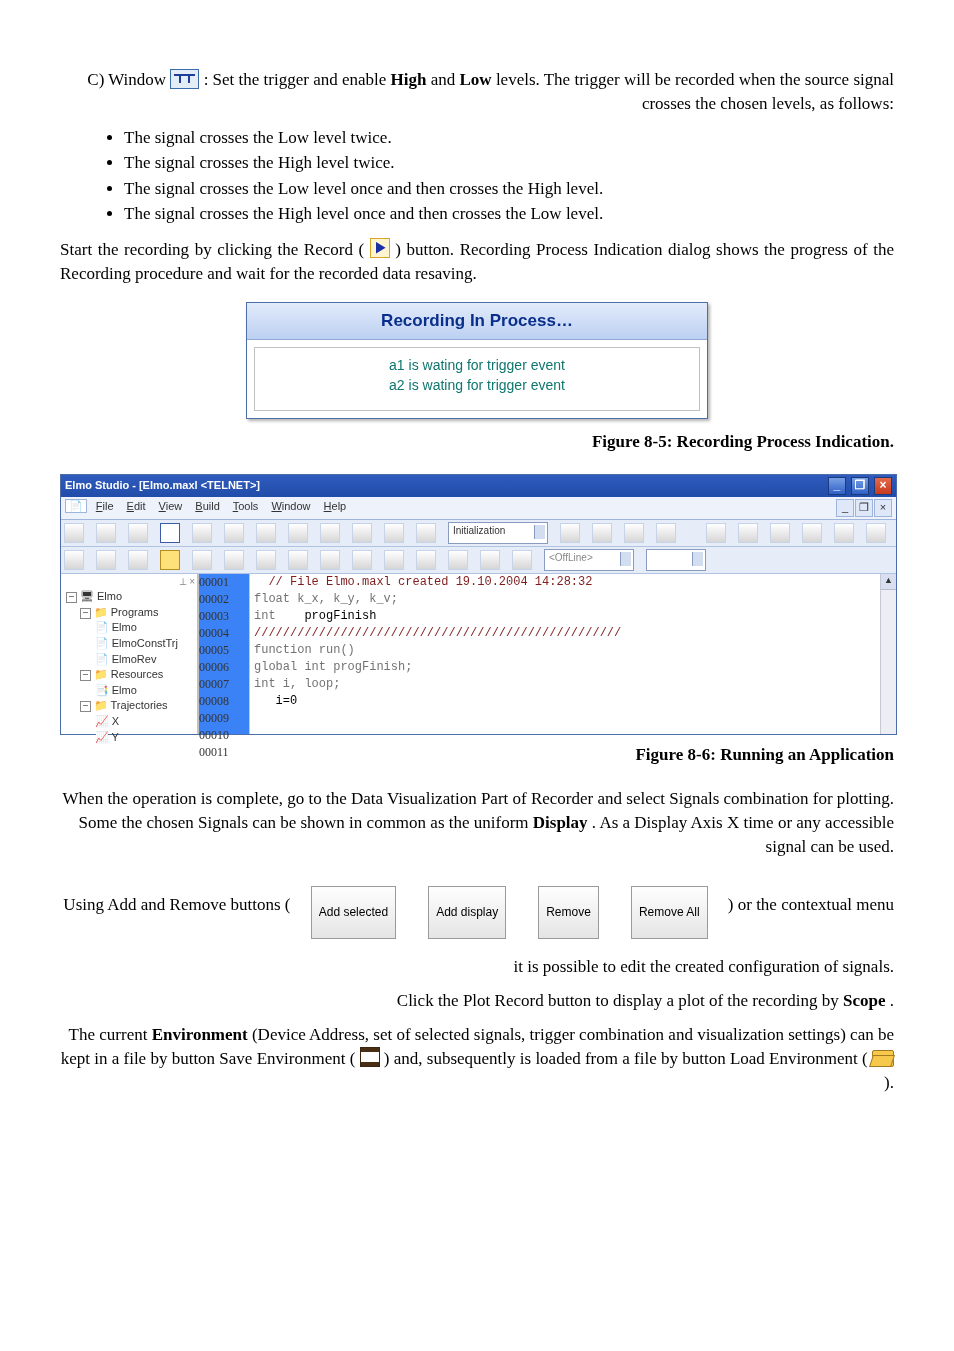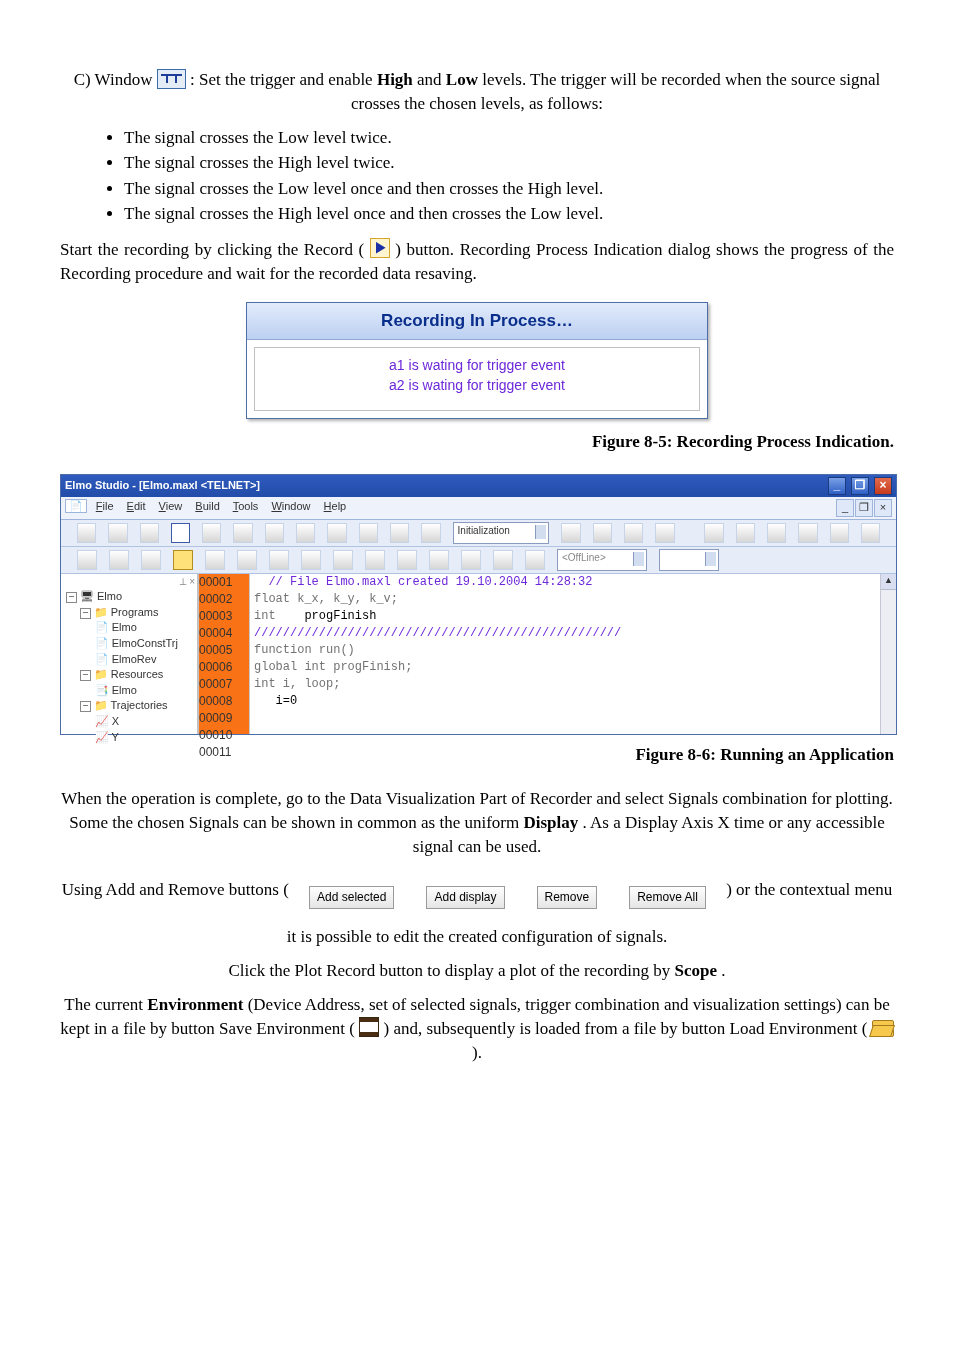--- a/index.html
+++ b/index.html
@@ -15,21 +15,21 @@
     min-height: 1351px;
     box-sizing: border-box;
     padding: 28px 60px 40px 60px;
     position: relative;
   }
   .header { display: flex; justify-content: space-between; align-items: flex-start; }
   .app-name { font-style: italic; font-weight: bold; font-size: 20px; color: #000; padding-bottom: 2px; }
   .header-rule { border: none; border-top: 1px solid #000; margin: 0 0 10px 0; }
   .header-box { margin-top: -4px; margin-right: -6px; width: 110px; height: 64px; border: 1px solid #000; background: #fff; }
   .section { margin-top: 40px; }
-  .para { margin: 10px 0; text-align: center; }
+  .para { margin: 10px 0; text-align: right; }
   .just { text-align: justify; }
   ul.bullets { margin: 4px 0 12px 60px; padding: 0; }
   ul.bullets li { margin: 1px 4px; }
   b { font-weight: bold; }
   .icon-box {
     display: inline-block; vertical-align: -4px;
     width: 27px; height: 18px; border: 1px solid #3b6ba8; background: #e4ecf6;
     position: relative;
   }
   .icon-box .pulse { position:absolute; left:3px; right:3px; top:4px; height:2px; background:#1c3d99; }
@@ -41,54 +41,54 @@
   }
   .icon-record::before { content:""; position:absolute; inset:3px 2px 3px 5px; background:#1a2fa5; clip-path: polygon(0 0, 90% 50%, 0 100%); }
   .icon-save { display:inline-block; vertical-align:-3px; width:18px; height:18px; background: linear-gradient(#4a2e14 0 4px, #fff 4px 14px, #4a2e14 14px 18px); border:1px solid #3a250f; }
   .icon-load { display:inline-block; vertical-align:-3px; width:20px; height:15px; background:#f6c84b; border:1px solid #a47a1e; border-radius:2px; position:relative; }
   .icon-load::before { content:""; position:absolute; left:-2px; bottom:-1px; width:20px; height:10px; background:#f6c84b; border:1px solid #a47a1e; transform: skewX(-18deg); }
 
   
   .dialog { width: 460px; margin: 16px auto 11px auto; border:1px solid #4e6ea8; background:#fff; box-shadow: 2px 2px 3px rgba(0,0,0,.3); text-align: center; }
   .dialog .titlebar { background: linear-gradient(#e2ebfb, #bcd0f2); padding:6px 10px; border-bottom:1px solid #91a8d4; font-family: Arial, sans-serif; font-size:17px; font-weight:bold; color:#0a2e8c; }
   .dialog .body { padding:8px 12px 14px 12px; border:1px solid #c0c0c0; margin:7px; }
-  .dialog .line { font-family: Tahoma, Arial, sans-serif; font-size:14px; color:#6d28d9; }
+  .dialog .line { font-family: Tahoma, Arial, sans-serif; font-size:14px; color:#0f766e; }
   .caption { text-align:right; font-weight:bold; margin: 8px 0 20px 0; font-family: Liberation Serif, serif; }
 
   
   .ide { width: 835px; margin: 10px 0 8px 0; border:1px solid #4c6da8; font-family: Tahoma, Arial, sans-serif; font-size:11px; color:#333; }
   .ide .titlebar { display:flex; justify-content:space-between; align-items:center; background: linear-gradient(#2f5bbd,#214ca9); color:#fff; padding:2px 4px; font-weight:bold; }
   .winbtns span { display:inline-block; width:16px; height:16px; margin-left:2px; text-align:center; line-height:14px; font-size:12px; border:1px solid #1c3a7e; background:linear-gradient(#79a0e6,#2f60c5); color:#fff; }
   .winbtns .close { background: linear-gradient(#e26a4b, #c63a1e); }
   .ide .menubar { background:#eef2fb; border-bottom:1px solid #9eb4da; padding:2px 4px; display:flex; justify-content:space-between; }
   .menubar .mitem { margin-right:10px; }
   .menubar .winbtns2 span { display:inline-block; width:16px; height:16px; border:1px solid #9eb4da; background:#dee8f9; margin-left:1px; font-size:11px; text-align:center; }
-  .ide .toolbar { background:#e7edf8; border-bottom:1px solid #b1c3e2; padding:2px 16px; display:flex; align-items:center; gap:12px; flex-wrap:nowrap; overflow:hidden; }
+  .ide .toolbar { background:#e7edf8; border-bottom:1px solid #b1c3e2; padding:2px 3px; display:flex; align-items:center; gap:12px; flex-wrap:nowrap; overflow:hidden; }
   .tbtn { display:inline-block; width:18px; height:18px; border:1px solid #c7d3e7; background:#f2f6fc; }
   .tbtn.bw { background:linear-gradient(#fff,#d6d6d6); }
   .tbtn.sel { background:#fff; border-color:#3c5ba6; }
   .input-combo { display:inline-block; height:18px; border:1px solid #8a9bc0; background:#fff; font-size:10px; padding:1px 14px 1px 4px; position:relative; }
   .input-combo::after { content:""; position:absolute; right:2px; top:2px; width:10px; height:14px; background:#d3ddf0; border-left:1px solid #8a9bc0; }
   .ide .workspace { display:flex; height:160px; background:#fff; }
   .tree { width:132px; border-right:2px solid #c0c0c0; background:#fff; font-size:11px; padding:1px 2px; position:relative; }
   .tree .node { white-space:nowrap; margin:0; }
   .tree .lvl1 { padding-left: 3px; }
   .tree .lvl2 { padding-left:17px; }
   .tree .lvl3 { padding-left:32px; }
   .tree .exp { display:inline-block; width:9px; height:9px; border:1px solid #888; text-align:center; line-height:7px; font-size:9px; margin-right:3px; vertical-align:1px; }
-  .gutter { width:50px; background:#f97316; border-right:1px solid #c9c9c9; font-family: Liberation Sans, sans-serif; font-size:12px; color:#333; padding-top:0; }
+  .gutter { width:50px; background:#3b82f6; border-right:1px solid #c9c9c9; font-family: Liberation Serif, serif; font-size:12px; color:#333; padding-top:0; }
   .code { flex:1; font-family:"Courier New", monospace; font-size:12px; white-space:pre; color:#000; position:relative; padding-left:4px; }
-  .code .g { color:#6d28d9; }
+  .code .g { color:#7f1d1d; }
   .code .b { color:#737373; }
   .vsb { width:15px; background:#eceef3; border-left:1px solid #c3c8d3; position:relative; }
   .vsb .up { position:absolute; top:0; left:0; right:0; height:15px; background:#d9def0; border-bottom:1px solid #b5bccf; text-align:center; font-size:9px; }
 
   
   .btnstrip { display:inline-block; vertical-align:-6px; }
-  .sbtn { display:inline-block; font-family: Tahoma, Arial, sans-serif; font-size:12px; padding:2px 7px; margin:16px; border:1px solid #9a9a9a; background:linear-gradient(#fefefe,#e5e5e5); }
+  .sbtn { display:inline-block; font-family: Tahoma, Arial, sans-serif; font-size:12px; padding:17px 7px; margin:16px; border:1px solid #9a9a9a; background:linear-gradient(#fefefe,#e5e5e5); }
 </style>
 </head>
 <body>
 
 <div class="page">
 
 
   <div class="section"></div>
 
   <p class="para">

